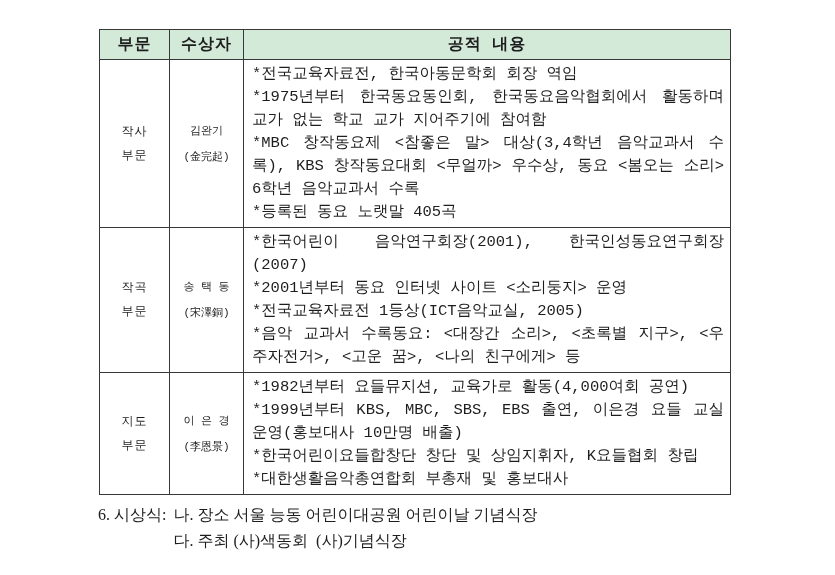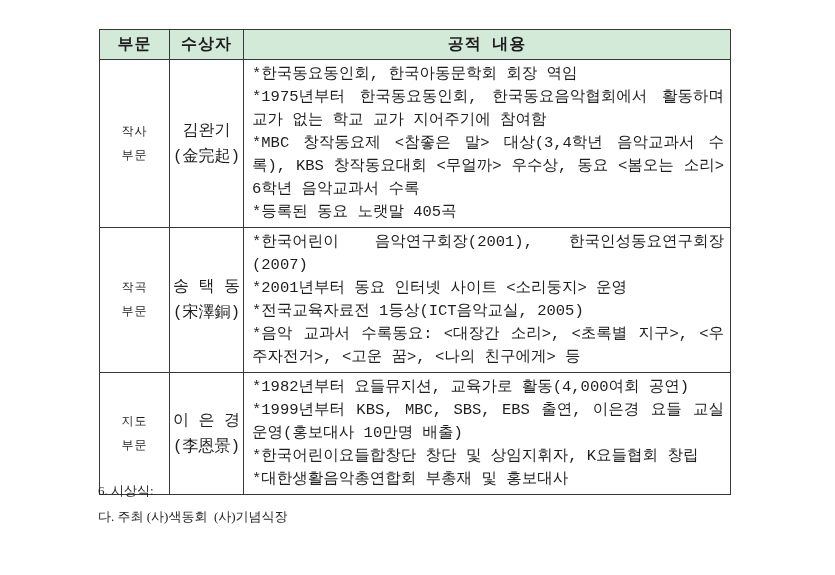--- a/index.html
+++ b/index.html
@@ -43,21 +43,21 @@
     text-align: center;
     vertical-align: middle;
     font-size: 12px;
     line-height: 24px;
     white-space: pre-line;
     letter-spacing: 1px;
   }
   .cell-awardee {
     text-align: center;
     vertical-align: middle;
-    font-size: 16px;
+    font-size: 11px;
   }
   .awardee-name {
     display: block;
     line-height: 27px;
     white-space: pre-wrap;
   }
   .awardee-hanja {
     display: block;
     line-height: 25px;
   }
@@ -70,25 +70,24 @@
   }
   .cell-achievements p {
     margin: 0;
   }
   tr.row-1 { height: 161px; }
   tr.row-2 { height: 117px; }
   tr.row-3 { height: 115px; }
   .ceremony {
     position: absolute;
     left: 98px;
-    top: 478px;
+    top: 502px;
     display: flex;
-    font-size: 13px;
+    font-size: 16px;
     line-height: 26px;
-    flex-direction: column;
   }
   .ceremony-label {
     flex: 0 0 auto;
     margin-right: 7px;
     white-space: pre;
   }
   .ceremony-lines div {
     white-space: pre-wrap;
   }
 </style>
@@ -110,21 +109,21 @@
   </thead>
   <tbody>
     <tr class="row-1">
       <td class="cell-category">작사
 부문</td>
       <td class="cell-awardee">
         <span class="awardee-name">김완기</span>
         <span class="awardee-hanja">(金完起)</span>
       </td>
       <td class="cell-achievements">
-        <p>*한국동요동인회, 한국아동문학회 회장 역임</p>
+        <p>*전국교육자료전, 한국아동문학회 회장 역임</p>
         <p>*1975년부터 한국동요동인회, 한국동요음악협회에서 활동하며 교가 없는 학교 교가 지어주기에 참여함</p>
         <p>*MBC 창작동요제 &lt;참좋은 말&gt; 대상(3,4학년 음악교과서 수록), KBS 창작동요대회 &lt;무얼까&gt; 우수상, 동요 &lt;봄오는 소리&gt; 6학년 음악교과서 수록</p>
         <p>*등록된 동요 노랫말 405곡</p>
       </td>
     </tr>
     <tr class="row-2">
       <td class="cell-category">작곡
 부문</td>
       <td class="cell-awardee">
         <span class="awardee-name">송 택 동</span>
@@ -150,15 +149,16 @@
         <p>*한국어린이요들합창단 창단 및 상임지휘자, K요들협회 창립</p>
         <p>*대한생활음악총연합회 부총재 및 홍보대사</p>
       </td>
     </tr>
   </tbody>
 </table>
 
 <div class="ceremony">
   <div class="ceremony-label">6. 시상식:</div>
   <div class="ceremony-lines">
+    <div>나. 장소 서울 능동 어린이대공원 어린이날 기념식장</div>
     <div>다. 주최 (사)색동회  (사)기념식장</div>
   </div>
 </div>
 
 </body></html>

